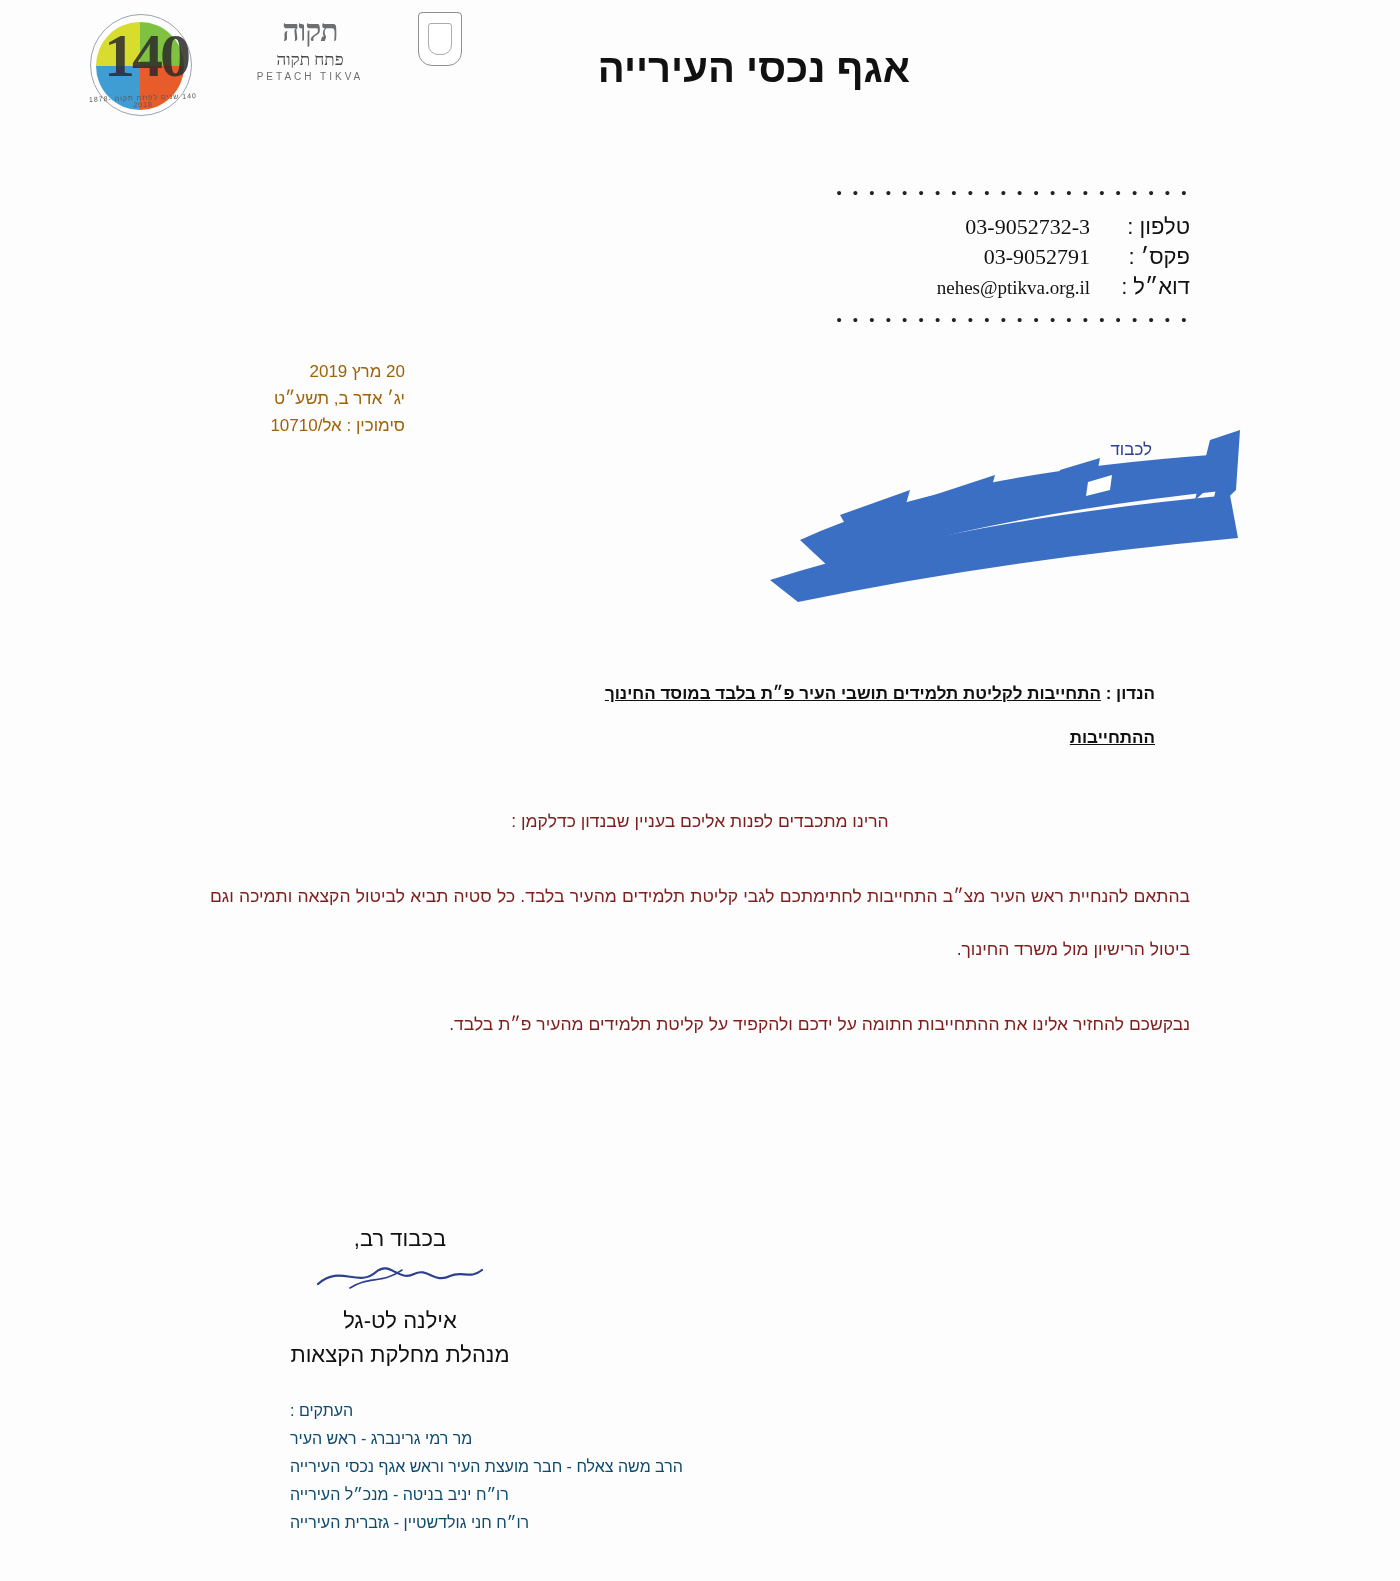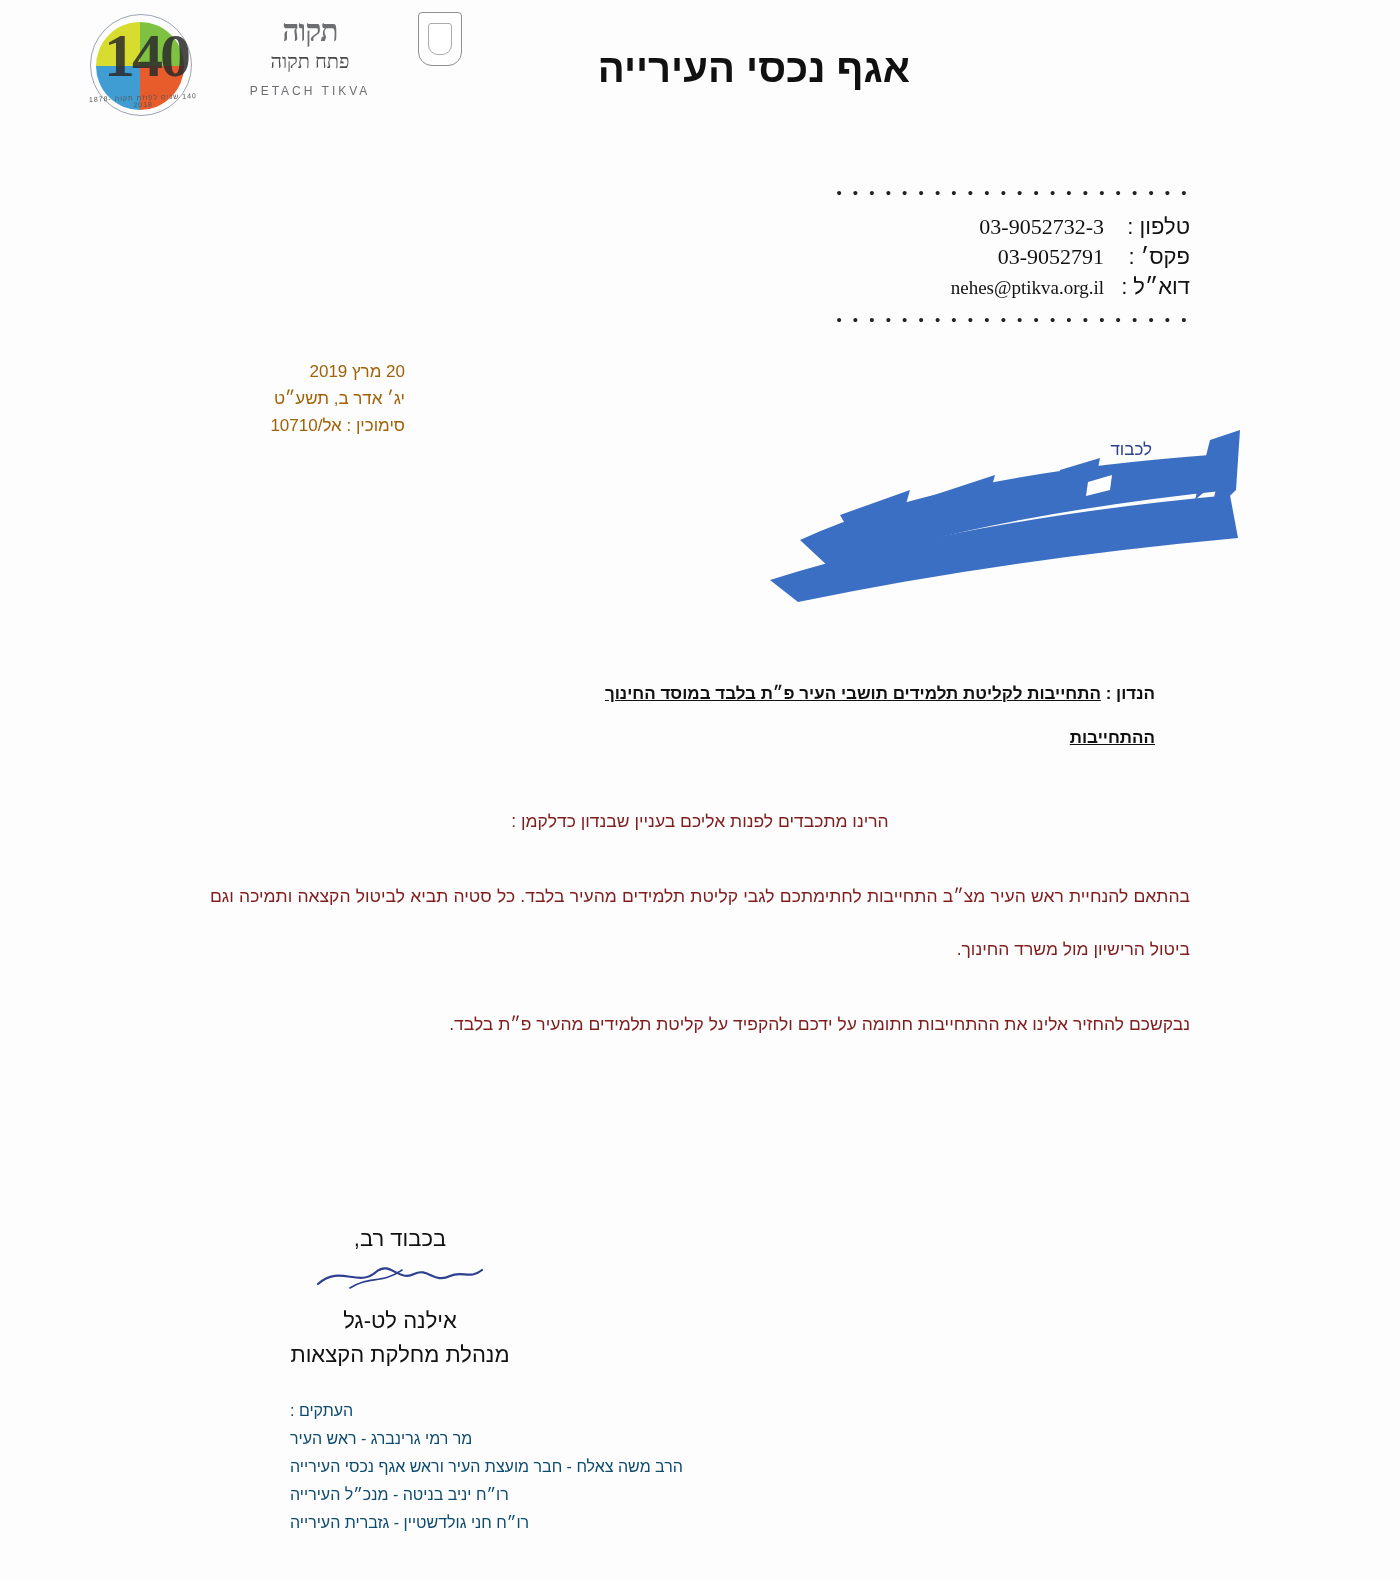--- a/index.html
+++ b/index.html
@@ -112,30 +112,30 @@
     text-align: center;
   }
   .logo-he-top {
     font-size: 30px;
     font-weight: bold;
     color: #6d6e71;
     font-family: "Liberation Serif", serif;
     letter-spacing: -1px;
   }
   .logo-he-mid {
-    font-size: 20px;
+    font-size: 17px;
     color: #4a4a4a;
     margin-top: 2px;
     font-family: "Liberation Serif", serif;
   }
   .logo-he-bot {
-    font-size: 12px;
+    font-size: 10px;
     letter-spacing: 3px;
     color: #6d6e71;
-    margin-top: 11px;
+    margin-top: 1px;
   }
   .logo-crest {
     position: absolute;
     left: 338px;
     top: 8px;
     width: 42px;
     height: 52px;
     border: 1.3px solid #8d8f93;
     border-radius: 4px 4px 14px 14px;
     background: #fff;
@@ -189,20 +189,21 @@
     color: #111;
     direction: rtl;
   }
   .contact-label {
     min-width: 86px;
     text-align: right;
   }
   .contact-val {
     direction: ltr;
     unicode-bidi: embed;
+    margin-right: 14px;
     font-family: "Liberation Serif", serif;
   }
   .contact-row.email .contact-val {
     font-family: "Liberation Serif", serif;
     font-size: 19px;
   }
   .contact-spacer { height: 10px; }
 
   
   .date-block {

